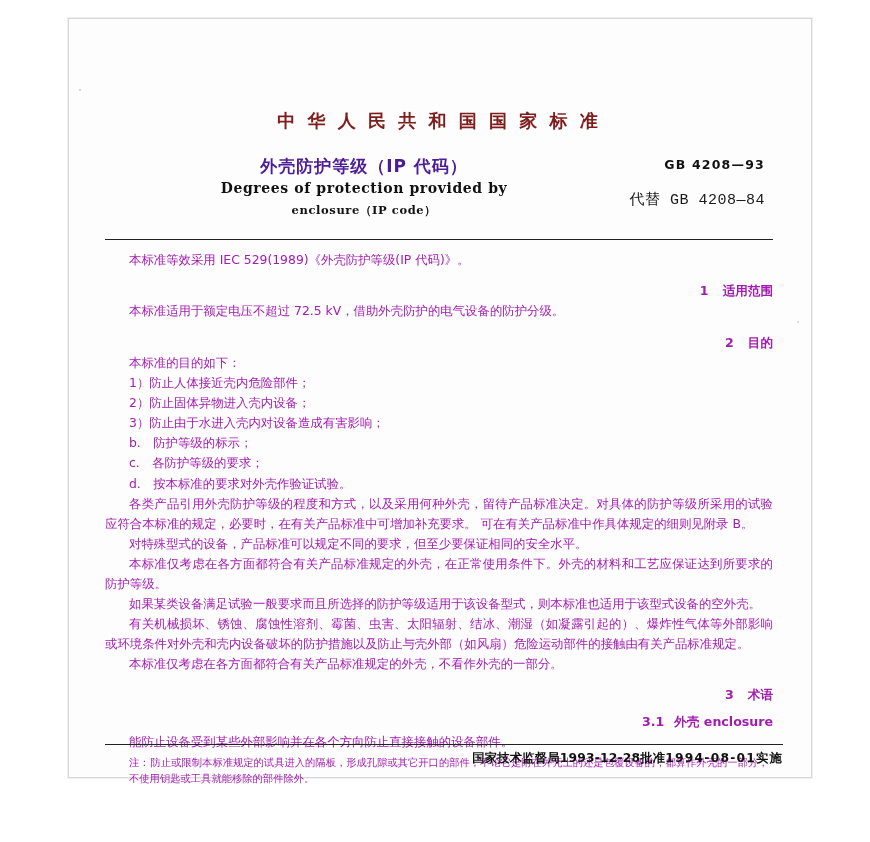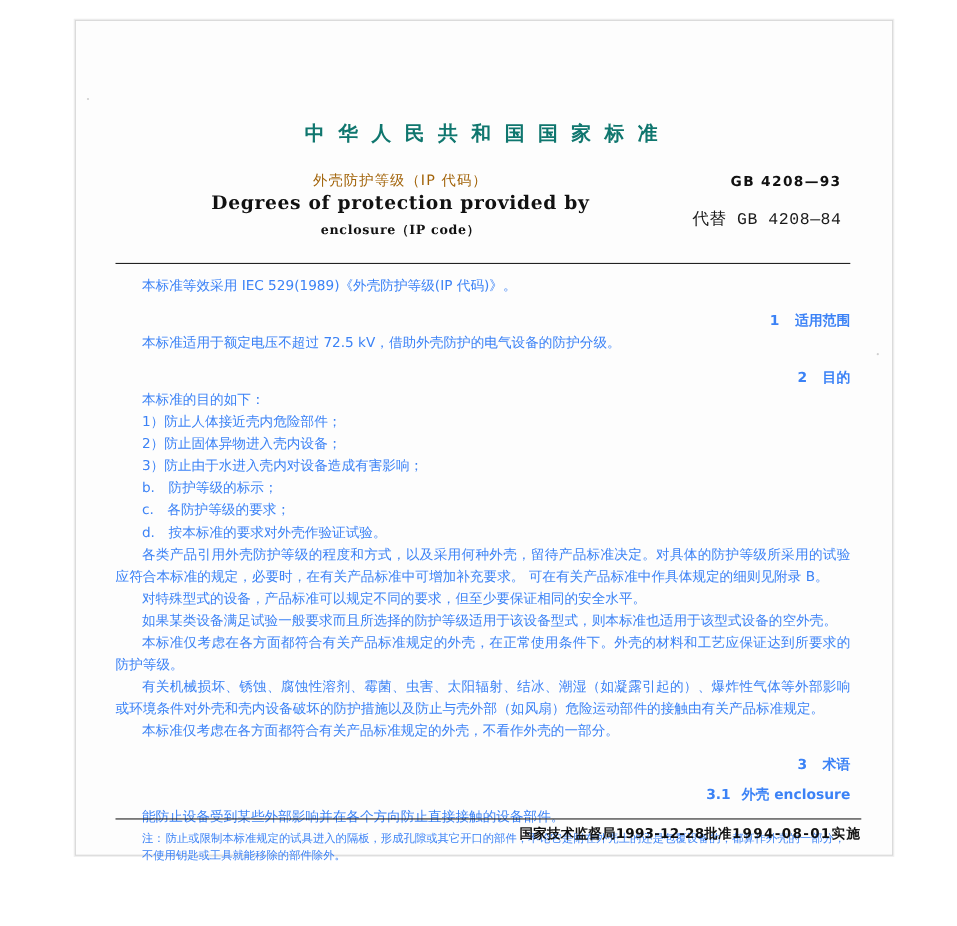--- a/index.html
+++ b/index.html
@@ -38,33 +38,33 @@
     height: 716px;
   }
 
   
   .natl-title {
     text-align: center;
     font-size: 18px;
     font-weight: bold;
     letter-spacing: 3px;
     margin-top: 70px;
-    color: #0f766e;
+    color: #7f1d1d;
   }
   .title-row {
     position: relative;
     margin-top: 22px;
     height: 62px;
   }
   .std-title {
     text-align: center;
-    font-size: 13px;
-    font-weight: normal;
+    font-size: 17px;
+    font-weight: bold;
     letter-spacing: 1px;
-    color: #a16207;
+    color: #4c1d95;
     padding-right: 150px;
   }
   .std-number {
     position: absolute;
     right: 8px;
     top: 2px;
     font-size: 12.5px;
     font-weight: bold;
     letter-spacing: 1.2px;
     color: #111;
@@ -74,21 +74,21 @@
     right: 8px;
     top: 35px;
     font-size: 15px;
     letter-spacing: .5px;
     color: #1a1a1a;
     font-family: Liberation Mono, monospace;
   }
   .eng-title {
     text-align: center;
     font-family: "DejaVu Serif", "Liberation Serif", serif;
-    font-size: 17px;
+    font-size: 14px;
     font-weight: bold;
     letter-spacing: .6px;
     margin-top: 2px;
     padding-right: 150px;
     color: #111;
   }
   .eng-title2 {
     text-align: center;
     font-family: "DejaVu Serif", "Liberation Serif", serif;
     font-size: 11.5px;
@@ -102,21 +102,21 @@
     margin-top: 22px;
     border-top: 1.6px solid #222;
     width: 100%;
   }
 
   
   .body {
     margin-top: 10px;
     font-size: 12.4px;
     line-height: 1.62;
-    color: #3b82f6;
+    color: #a21caf;
   }
   .p {
     margin: 0;
     text-align: justify;
   }
   .indent1 { text-indent: 24px; }
   .indent2 { padding-left: 24px; text-indent: 0; }
   .sec {
     margin-top: 6px;
     font-weight: bold;
@@ -199,22 +199,22 @@
         <p class="p indent1">本标准的目的如下：</p>
         <p class="p indent2">1）防止人体接近壳内危险部件；</p>
         <p class="p indent2">2）防止固体异物进入壳内设备；</p>
         <p class="p indent2">3）防止由于水进入壳内对设备造成有害影响；</p>
         <p class="p indent2">b.　防护等级的标示；</p>
         <p class="p indent2">c.　各防护等级的要求；</p>
         <p class="p indent2">d.　按本标准的要求对外壳作验证试验。</p>
 
         <p class="p indent1">各类产品引用外壳防护等级的程度和方式，以及采用何种外壳，留待产品标准决定。对具体的防护等级所采用的试验应符合本标准的规定，必要时，在有关产品标准中可增加补充要求。 可在有关产品标准中作具体规定的细则见附录 B。</p>
         <p class="p indent1">对特殊型式的设备，产品标准可以规定不同的要求，但至少要保证相同的安全水平。</p>
+        <p class="p indent1">本标准仅考虑在各方面都符合有关产品标准规定的外壳，在正常使用条件下。外壳的材料和工艺应保证达到所要求的防护等级。</p>
         <p class="p indent1">如果某类设备满足试验一般要求而且所选择的防护等级适用于该设备型式，则本标准也适用于该型式设备的空外壳。</p>
-        <p class="p indent1">本标准仅考虑在各方面都符合有关产品标准规定的外壳，在正常使用条件下。外壳的材料和工艺应保证达到所要求的防护等级。</p>
         <p class="p indent1">有关机械损坏、锈蚀、腐蚀性溶剂、霉菌、虫害、太阳辐射、结冰、潮湿（如凝露引起的）、爆炸性气体等外部影响或环境条件对外壳和壳内设备破坏的防护措施以及防止与壳外部（如风扇）危险运动部件的接触由有关产品标准规定。</p>
         <p class="p indent1">本标准仅考虑在各方面都符合有关产品标准规定的外壳，不看作外壳的一部分。</p>
 
         <div class="gap"></div>
         <div class="sec">
           <span class="num">3</span><span>术语</span>
         </div>
         <div class="sec">
           <span class="sp2">3.1</span><span>外壳   enclosure</span>
         </div>

